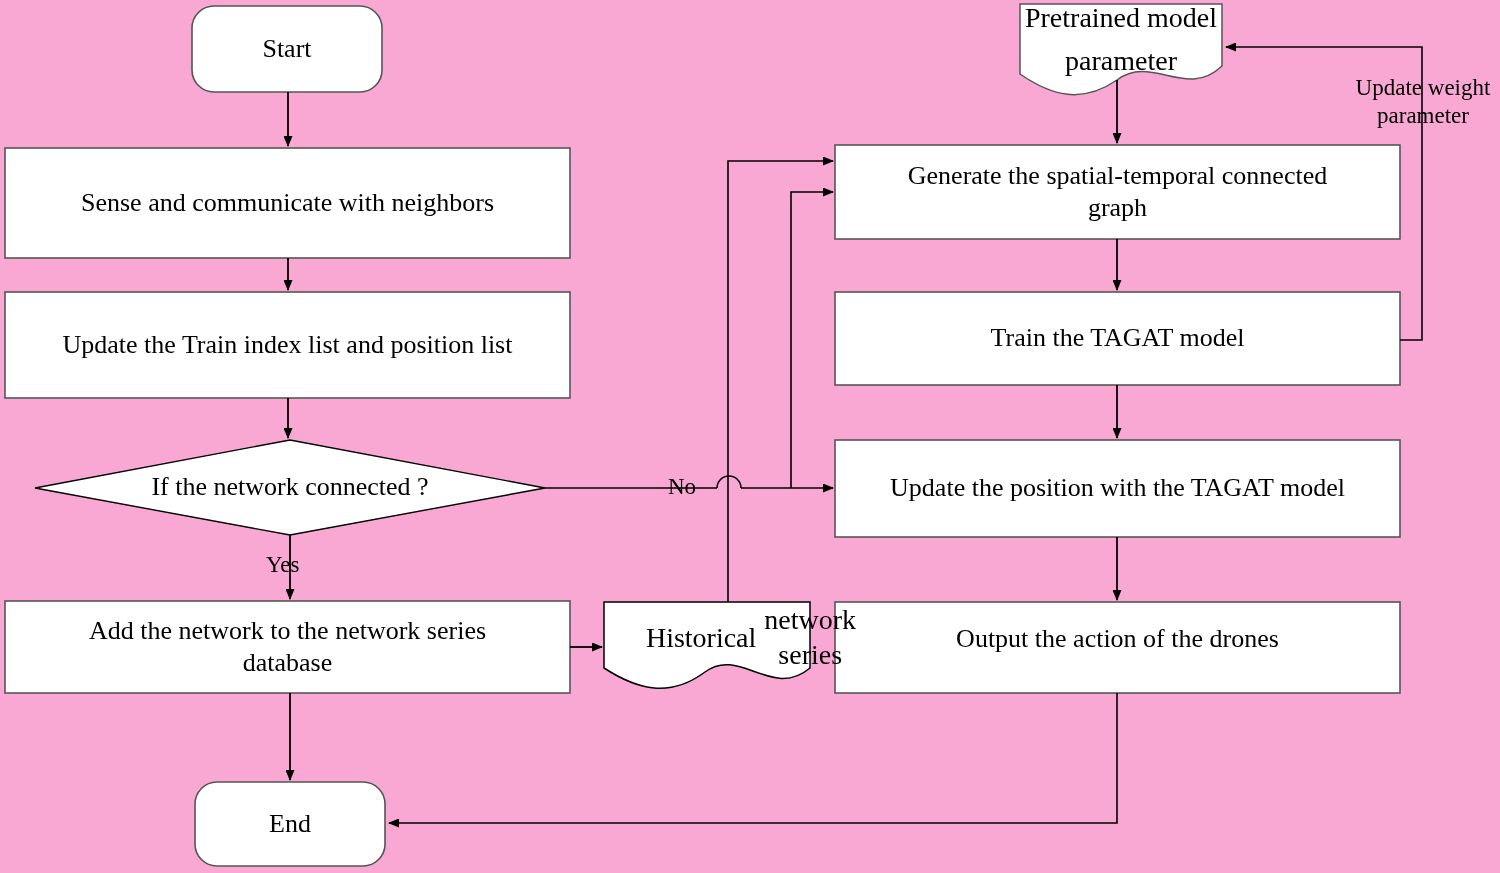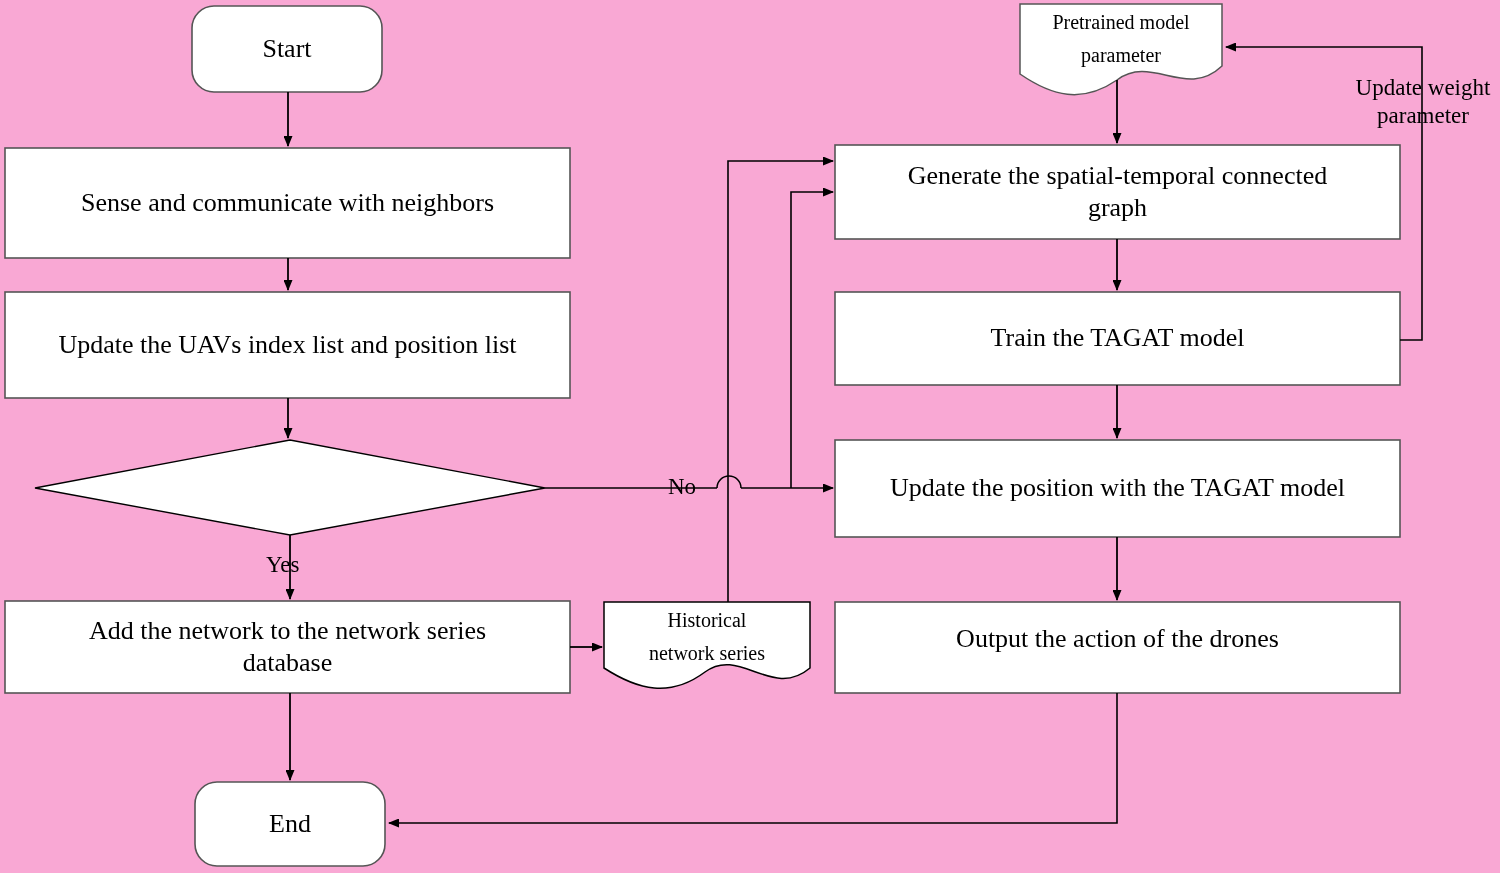--- a/index.html
+++ b/index.html
@@ -29,21 +29,21 @@
     display: flex;
     align-items: center;
     justify-content: center;
     text-align: center;
     color: #000000;
     line-height: 1.25;
     pointer-events: none;
     font-family: "Liberation Serif", "DejaVu Serif", serif;
   }
   .lbl-26 { font-size: 26px; }
-  .lbl-22 { font-size: 20px; gap: 8px; }
+  .lbl-22 { font-size: 28px; gap: 8px; }
   .edge-label {
     position: absolute;
     color: #000000;
     font-size: 23px;
     white-space: nowrap;
     font-family: "Liberation Serif", "DejaVu Serif", serif;
   }
   .edge-label.multiline {
     text-align: center;
     white-space: normal;
@@ -120,31 +120,32 @@
 
     <line x1="1117" y1="537" x2="1117" y2="600" stroke="#000000" stroke-width="1.8" marker-end="url(#arrowhead)"></line>
 
     <polyline points="1117,693 1117,823 389,823" fill="none" stroke="#000000" stroke-width="1.6" marker-end="url(#arrowhead)"></polyline>
   </svg>
 
   <div class="node-label lbl-26" style="left:192px; top:6px; width:190px; height:86px;">Start</div>
 
   <div class="node-label lbl-26" style="left:5px; top:148px; width:565px; height:110px;">Sense and communicate with neighbors</div>
 
-  <div class="node-label lbl-26" style="left:5px; top:292px; width:565px; height:106px;">Update the UAVs index list and position list</div>
+  <div class="node-label lbl-26" style="left:5px; top:292px; width:565px; height:106px;">Update the Train index list and position list</div>
 
+  <div class="node-label lbl-26" style="left:35px; top:440px; width:510px; height:95px;">If the network connected ?</div>
 
   <div class="node-label lbl-26" style="left:5px; top:601px; width:565px; height:92px; flex-direction:column;">
     <span>Add the network to the network series</span>
     <span>database</span>
   </div>
 
   <div class="node-label lbl-26" style="left:195px; top:782px; width:190px; height:84px;">End</div>
 
-  <div class="node-label lbl-22" style="left:604px; top:600px; width:206px; height:74px; flex-direction:column;">
+  <div class="node-label lbl-22" style="left:604px; top:600px; width:206px; height:74px; flex-direction:row;padding-left:44px;">
     <span>Historical</span>
     <span>network series</span>
   </div>
 
   <div class="node-label lbl-22" style="left:1020px; top:2px; width:202px; height:74px; flex-direction:column;">
     <span>Pretrained model</span>
     <span>parameter</span>
   </div>
 
   <div class="node-label lbl-26" style="left:835px; top:145px; width:565px; height:94px; flex-direction:column;">

